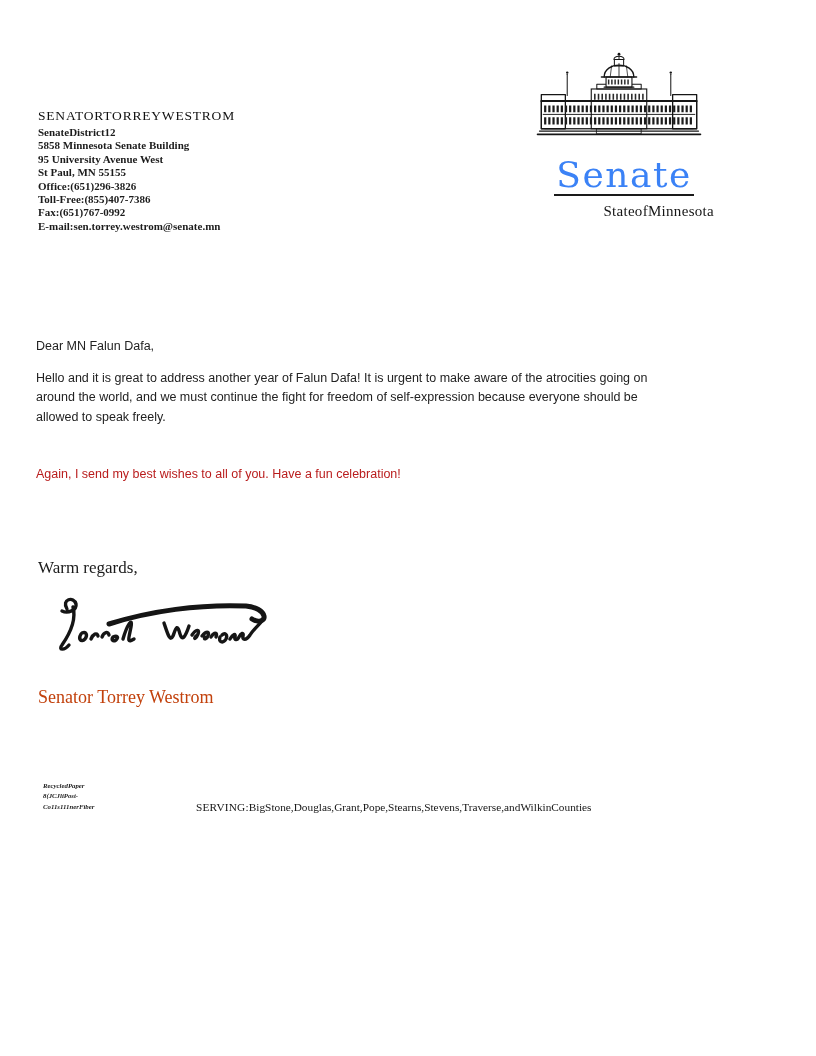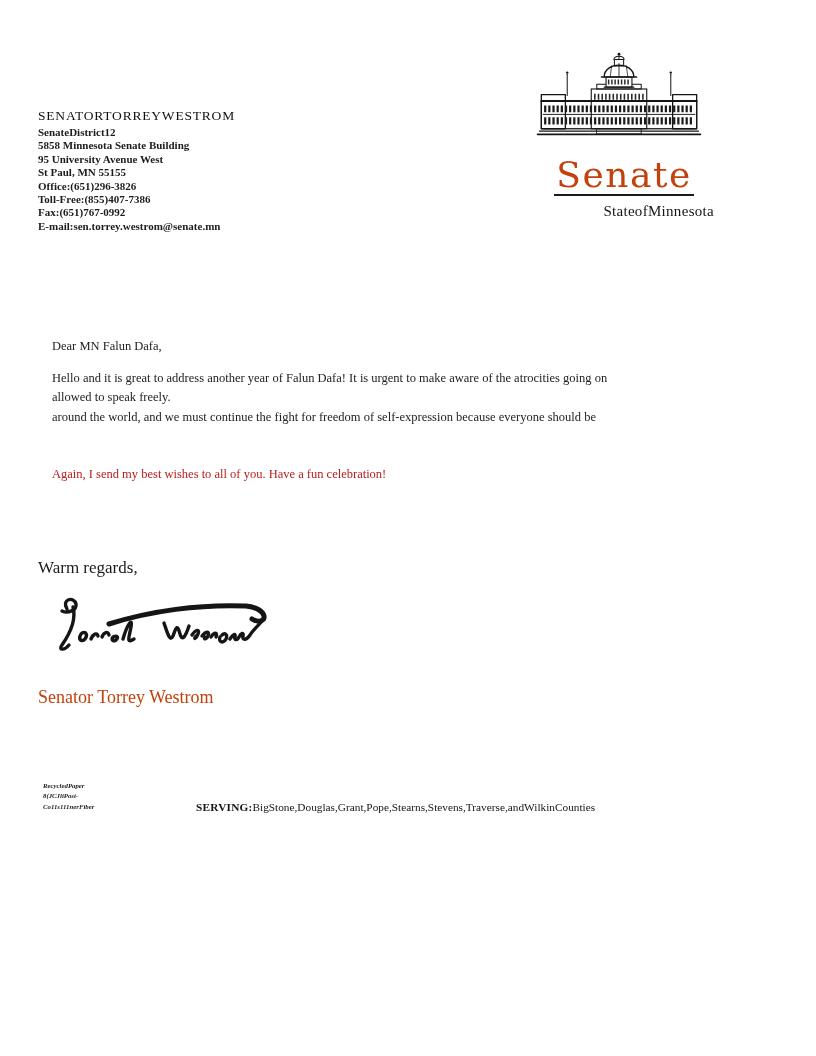--- a/index.html
+++ b/index.html
@@ -36,55 +36,55 @@
   .wordmark-wrap {
     left: 534px; top: 156px; width: 180px;
     text-align: center;
   }
   .wordmark {
     display: inline-block;
     font-family: "DejaVu Serif", "Liberation Serif", serif;
     font-size: 36px;
     line-height: 37px;
     letter-spacing: 1.5px;
-    color: #c2410c;
+    color: #3b82f6;
     border-bottom: 2px solid #1a1a1a;
     padding: 0 2px 1px 2px;
   }
   .tagline-wrap {
     left: 534px; top: 203px; width: 180px;
     text-align: right;
     font-size: 15px;
     letter-spacing: 0.3px;
     color: #161616;
   }
 
   
-  .sans { font-family: Liberation Serif, serif; margin-left: 16px; }
+  .sans { font-family: Liberation Sans, sans-serif; }
   .salutation { left: 36px; top: 339px; font-size: 12.5px; color: #222; }
   .body-para { left: 36px; top: 369px; font-size: 12.5px; line-height: 19.3px; color: #222; white-space: nowrap; }
   .para2 { left: 36px; top: 467px; font-size: 12.5px; color: #b91c1c; white-space: nowrap; }
   .closing { left: 38px; top: 558px; font-size: 17px; color: #1b1b1b; }
 
   .signature-wrap { left: 52px; top: 596px; width: 218px; height: 62px; }
 
   .signer-block { left: 38px; top: 690px; font-size: 18px; line-height: 15.8px; color: #c2410c; white-space: nowrap; }
 
   
   .recycled {
     left: 43px; top: 781px;
     font-size: 6.8px;
     line-height: 10.3px;
     font-weight: bold;
     font-style: italic;
     color: #222;
     white-space: nowrap;
   }
   .serving { left: 196px; top: 801px; font-size: 11.3px; color: #151515; white-space: nowrap; }
-  .serving b { font-weight: bold; letter-spacing: 0.2px; }
+  .serving b { font-weight: normal; letter-spacing: 0.2px; }
 
   svg .stroke { fill: none; stroke: #151515; stroke-linecap: round; stroke-linejoin: round; }
 </style>
 </head>
 <body>
 
 <div class="abs sender-name">SENATORTORREYWESTROM</div>
 <div class="abs sender-lines">
   <div>SenateDistrict12</div>
   <div>5858 Minnesota Senate Building</div>
@@ -141,22 +141,22 @@
 
 <div class="abs wordmark-wrap">
   <span class="wordmark">Senate</span>
 </div>
 <div class="abs tagline-wrap">StateofMinnesota</div>
 
 <div class="abs salutation sans">Dear MN Falun Dafa,</div>
 
 <div class="abs body-para sans">
   <div>Hello and it is great to address another year of Falun Dafa! It is urgent to make aware of the atrocities going on</div>
+  <div>around the world, and we must continue the fight for freedom of self-expression because everyone should be</div>
   <div>allowed to speak freely.</div>
-  <div>around the world, and we must continue the fight for freedom of self-expression because everyone should be</div>
 </div>
 
 <div class="abs para2 sans">Again, I send my best wishes to all of you. Have a fun celebration!</div>
 
 <div class="abs closing">Warm regards,</div>
 
 <div class="abs signature-wrap">
   <svg width="218" height="62" viewBox="0 0 218 62" xmlns="http://www.w3.org/2000/svg">
     <g class="stroke" stroke="#101010" stroke-width="3.4">
 

